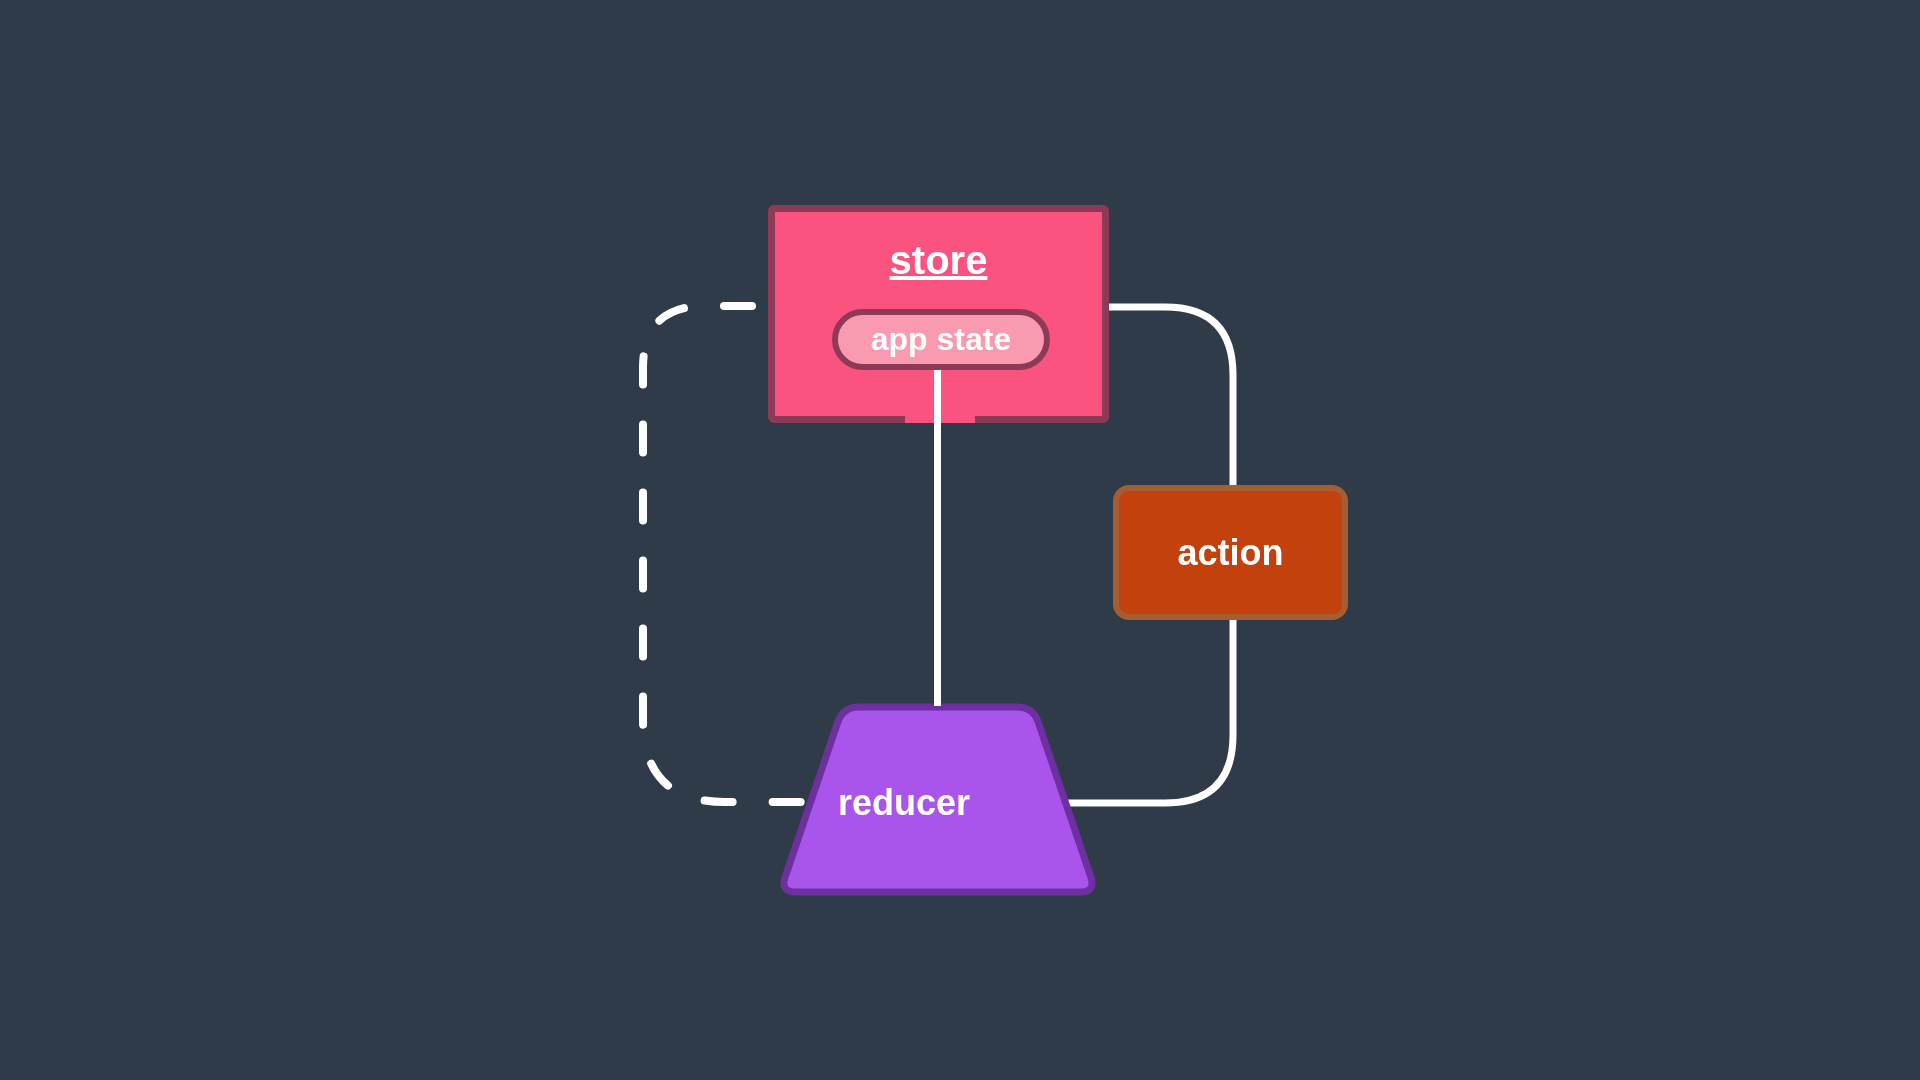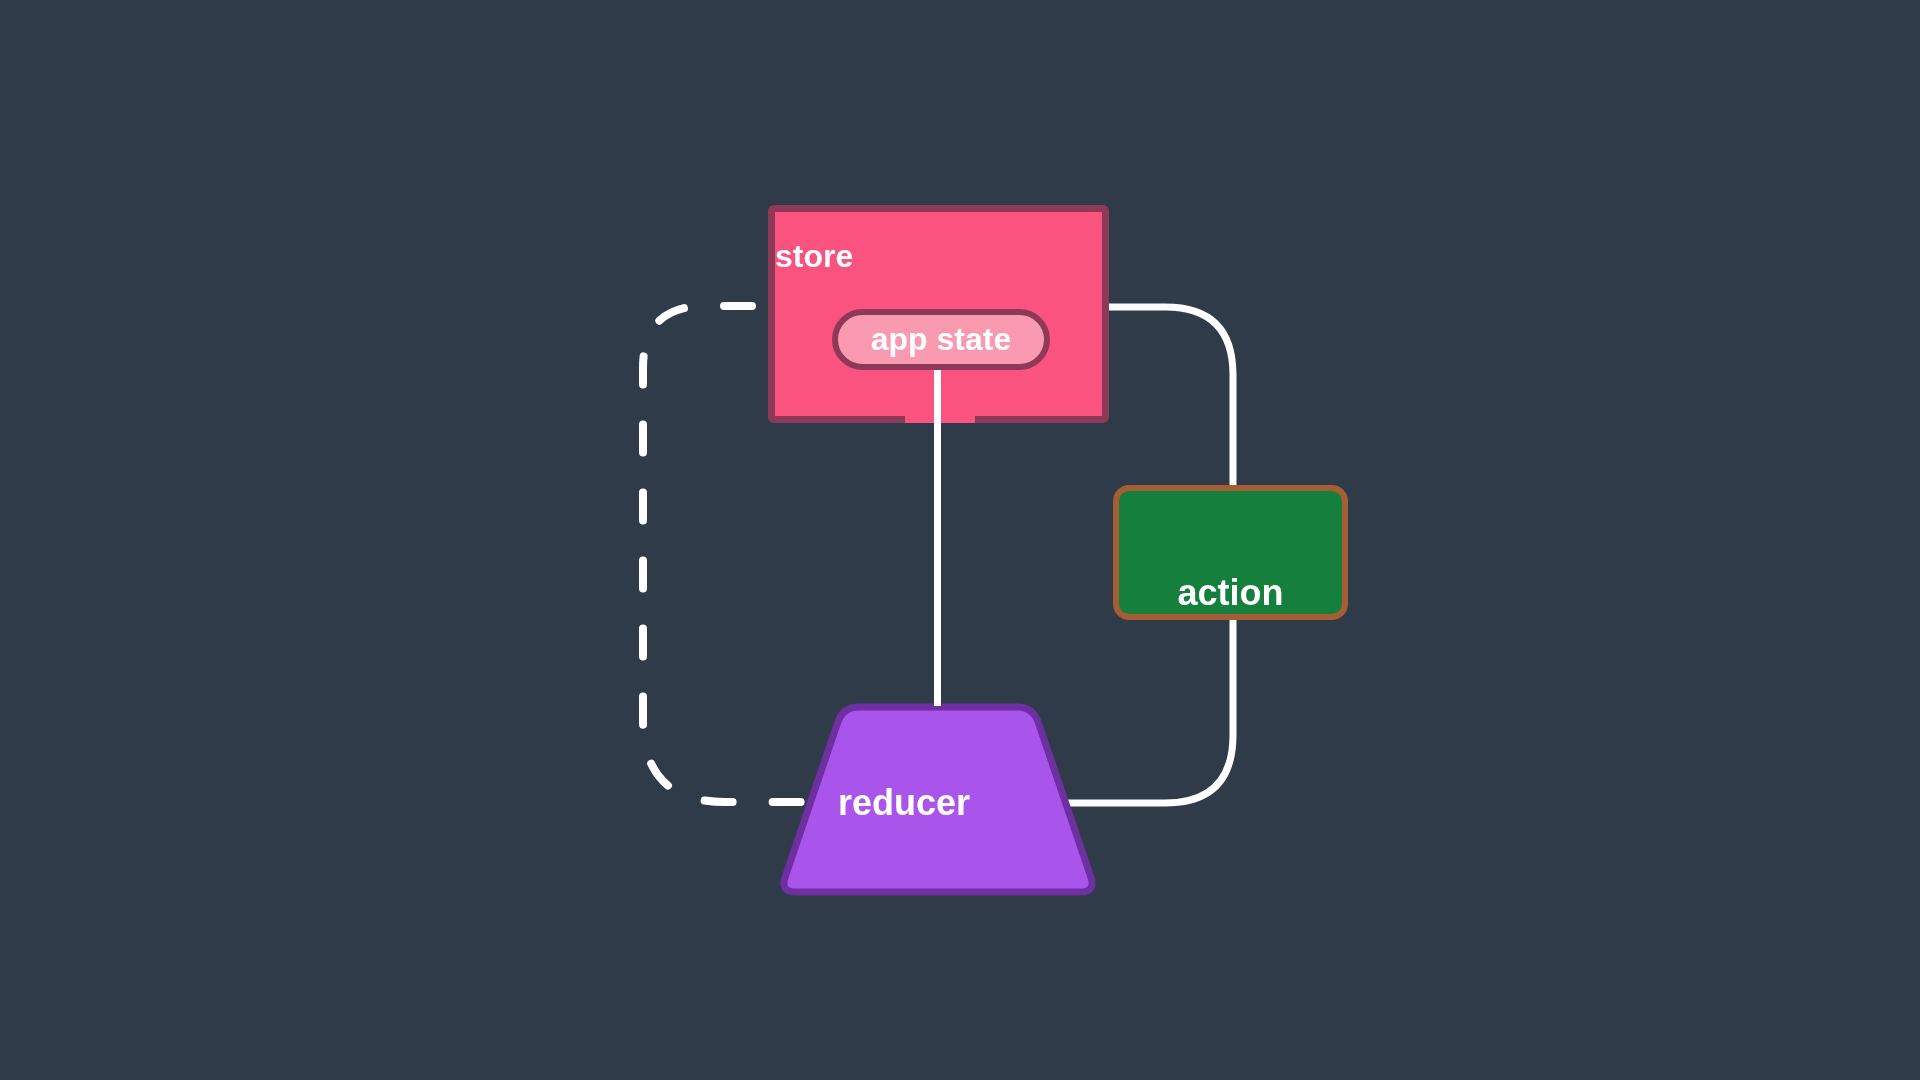--- a/index.html
+++ b/index.html
@@ -35,22 +35,23 @@
     box-sizing: border-box;
     border: 7px solid;
     border-radius: 6px;
     z-index: 2;
   }
   #store-label {
     position: absolute;
     left: 0;
     right: 0;
     top: 26px;
-    text-align: left;
-    font-size: 32px;
+    text-align: center;
+    font-size: 40px;
+    text-decoration: underline;
   }
   #store-bottom-notch {
     position: absolute;
     left: 130px;
     bottom: -7px;
     width: 70px;
     height: 9px;
   }
   #state-line {
     position: absolute;
@@ -122,19 +123,19 @@
     <div id="store-label" class="node-label">store</div>
     <div id="store-bottom-notch" style="background-color: rgb(251, 83, 128);"></div>
   </div>
 
   <div id="state-line" style="background-color: rgb(255, 255, 255);"></div>
 
   <div id="app-state-badge" style="background-color: rgb(250, 154, 177); border-color: rgb(142, 58, 87); text-align: center;">
     <span id="app-state-label" class="node-label">app state</span>
   </div>
 
-  <div id="action-node" style="background-color: #15803d; border-color: rgb(165, 93, 51); align-items: flex-end;">
+  <div id="action-node" style="background-color: #c2410c; border-color: rgb(165, 93, 51);">
     <span id="action-label" class="node-label">action</span>
   </div>
 
   <div id="reducer-label" class="node-label">reducer</div>
 
 </div>
 
 </body></html>

